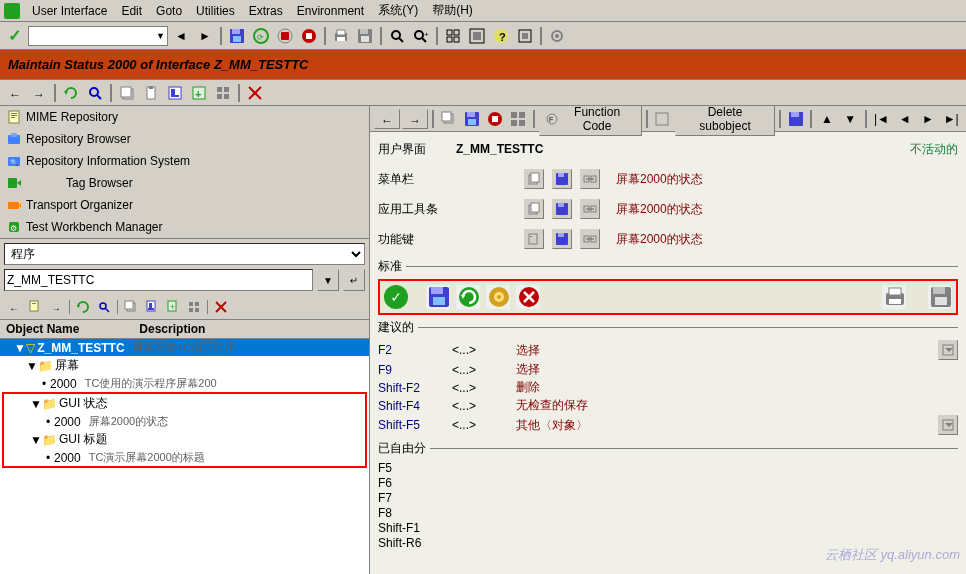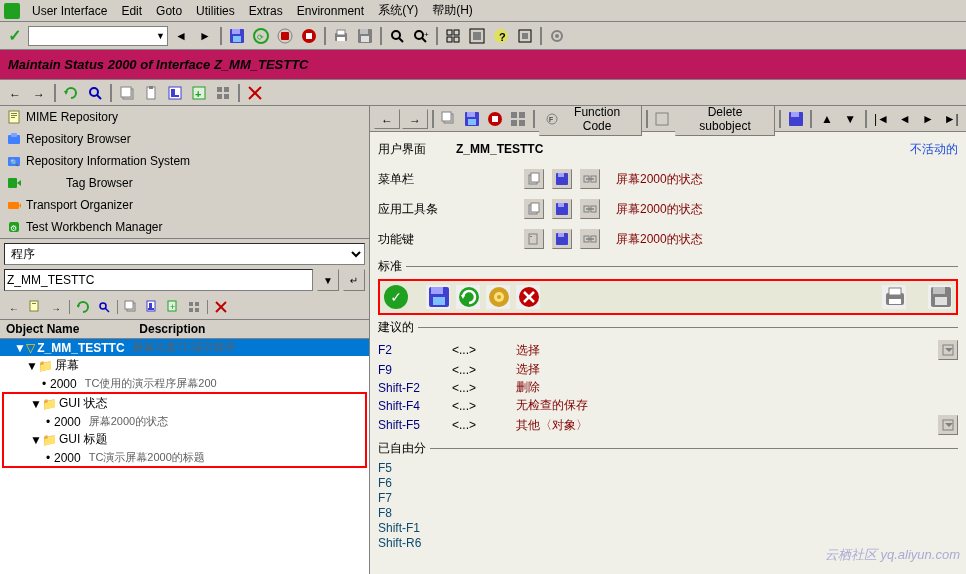--- a/index.html
+++ b/index.html
@@ -10,21 +10,21 @@
     .menu-item { padding: 2px 6px; cursor: pointer; font-size: 12px; }
     .menu-icon { width: 16px; height: 16px; background: #20a020; border-radius: 2px; display: inline-flex; align-items: center; justify-content: center; color: white; font-size: 9px; margin-right: 4px; }
 
     
     .toolbar { background: #d4d0c8; padding: 2px 4px; display: flex; align-items: center; gap: 2px; border-bottom: 1px solid #808080; height: 28px; }
     .toolbar-btn { width: 22px; height: 22px; background: #d4d0c8; border: 1px solid transparent; cursor: pointer; display: flex; align-items: center; justify-content: center; font-size: 12px; }
     .toolbar-sep { width: 2px; height: 18px; background: #808080; margin: 0 2px; }
     .toolbar-combo { height: 20px; width: 140px; border: 1px inset #808080; background: white; padding: 0 2px; font-size: 12px; display: flex; align-items: center; justify-content: space-between; }
 
     
-    .title-bar { background: #be185d; padding: 6px 8px; border-bottom: 1px solid #808080; font-style: italic; font-weight: bold; font-size: 13px; height: 30px; display: flex; align-items: center; }
+    .title-bar { background: #c2410c; padding: 6px 8px; border-bottom: 1px solid #808080; font-style: italic; font-weight: bold; font-size: 13px; height: 30px; display: flex; align-items: center; }
 
     
     .toolbar2 { background: #d4d0c8; padding: 2px 4px; display: flex; align-items: center; gap: 2px; border-bottom: 1px solid #808080; height: 26px; }
 
     
     .main-layout { display: flex; height: calc(574px - 106px); }
 
     
     .left-panel { width: 370px; background: #d4d0c8; border-right: 1px solid #808080; display: flex; flex-direction: column; }
     .left-nav { border-bottom: 1px solid #808080; }
@@ -57,35 +57,35 @@
 
     
     .right-toolbar { background: #d4d0c8; padding: 2px 4px; display: flex; align-items: center; gap: 2px; border-bottom: 1px solid #808080; height: 26px; }
     .rt-btn { padding: 2px 6px; background: #d4d0c8; border: 1px outset #d4d0c8; cursor: pointer; font-size: 12px; display: flex; align-items: center; gap: 2px; }
 
     
     .form-area { padding: 6px 8px; display: flex; flex-direction: column; gap: 8px; }
     .form-row { display: flex; align-items: center; gap: 8px; height: 22px; }
     .form-label { width: 70px; font-size: 12px; color: #000; }
     .form-value { font-size: 12px; min-width: 80px; }
-    .form-status { color: #1d4ed8; font-size: 12px; margin-left: 60px; }
+    .form-status { color: #15803d; font-size: 12px; margin-left: 60px; }
     .form-icon-btn { width: 20px; height: 20px; background: #d4d0c8; border: 1px outset #d4d0c8; cursor: pointer; display: flex; align-items: center; justify-content: center; font-size: 10px; }
 
     
     .std-icon { width: 24px; height: 24px; display: flex; align-items: center; justify-content: center; cursor: pointer; border: 1px solid transparent; }
 
     
     .btn-green-check { width: 24px; height: 24px; background: #20a020; border-radius: 50%; display: flex; align-items: center; justify-content: center; color: white; font-size: 14px; cursor: pointer; }
     .suggest-row { display: flex; align-items: center; gap: 4px; margin-bottom: 1px; font-size: 12px; }
     .suggest-key { color: #000080; width: 70px; }
     .suggest-dots { width: 60px; color: #000; }
     .suggest-desc { color: #800000; flex: 1; }
     .suggest-icon { width: 20px; height: 20px; background: #d4d0c8; border: 1px outset #d4d0c8; display: flex; align-items: center; justify-content: center; font-size: 10px; cursor: pointer; }
     .free-row { display: flex; align-items: center; gap: 4px; margin-bottom: 1px; font-size: 12px; }
-    .free-key { color: #0c4a6e; width: 70px; }
+    .free-key { color: #000000; width: 70px; }
 
     
     .watermark { position: absolute; bottom: 10px; right: 6px; color: rgba(100,100,200,0.5); font-size: 13px; font-style: italic; }
 
     
     .section-title-row { display: flex; align-items: center; padding: 2px 8px; }
     .section-title-text { font-size: 12px; margin-right: 4px; }
     .section-title-line { flex: 1; height: 1px; background: #808080; }
   </style>
 </head>

